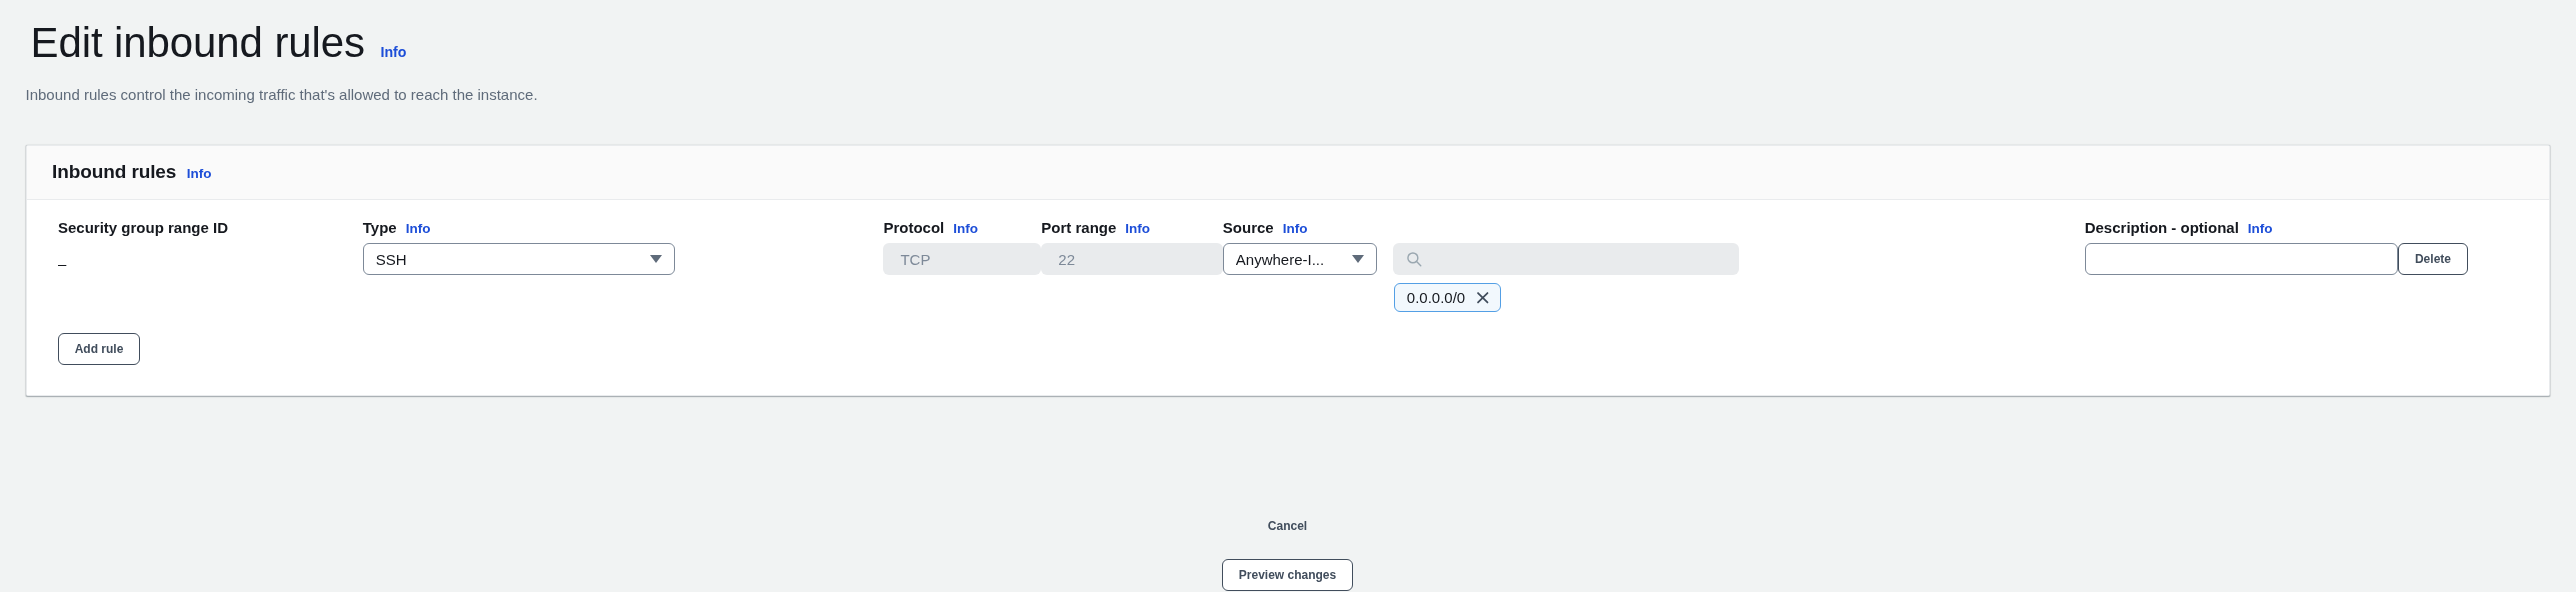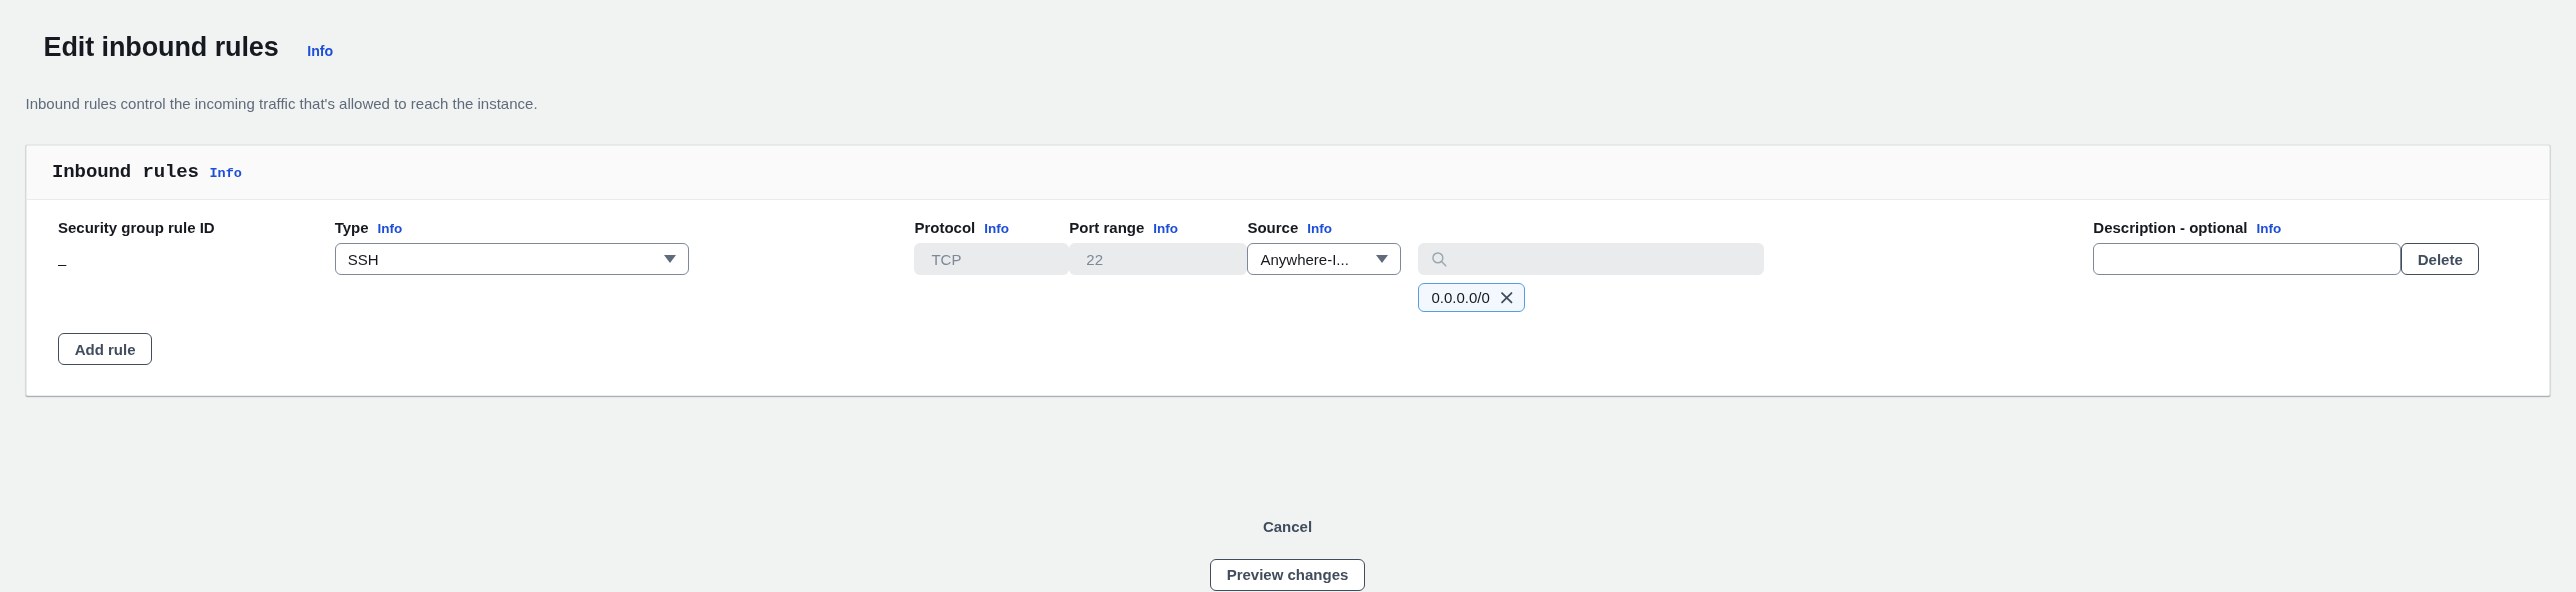--- a/index.html
+++ b/index.html
@@ -9,22 +9,22 @@
     background: #f1f3f3;
     font-family: "Liberation Sans", sans-serif;
     -webkit-font-smoothing: antialiased;
   }
   .page { position: relative; width: 2576px; height: 592px; background: #f1f3f3; overflow: hidden; }
 
   
   .page-header { padding: 13.5px 0 0 25.5px; }
   .title-row { display: flex; align-items: baseline; gap: 10.5px; }
   .page-title {
-    font-size: 27px; font-weight: 700; color: #16191f; letter-spacing: -0.1px;
-    line-height: 1.15; margin: 18px;
+    font-size: 42px; font-weight: 400; color: #16191f; letter-spacing: -0.1px;
+    line-height: 1.15; margin: 5px;
   }
   .info-link {
     color: #1d4ed8; font-size: 14.2px; font-weight: 700; text-decoration: none; cursor: pointer;
   }
   .info-link.sm { font-size: 13.5px; }
   .page-desc {
     margin: 12.7px 0 0 0; font-size: 15px; color: #5f6b7a; font-weight: 400; line-height: 1.4;
   }
 
   
@@ -32,21 +32,21 @@
     position: absolute; left: 25.5px; top: 145px; width: 2524px;
     background: #ffffff;
     border: 0.7px solid #e9ebed;
     border-radius: 1.5px;
     box-shadow: 0 0.7px 1.5px 0 rgba(0,28,36,0.22), 0.7px 0.7px 0.7px 0 rgba(0,28,36,0.08), -0.7px 0.7px 0.7px 0 rgba(0,28,36,0.08);
   }
   .panel-header {
     background: #fafafa;
     border-bottom: 0.7px solid #e9ebed;
     padding: 15px 25.5px 15.7px 25.5px;
-    display: flex; align-items: baseline; gap: 10.5px; font-family: Liberation Mono, monospace;
+    display: flex; align-items: baseline; gap: 10.5px;
   }
   .panel-title { font-size: 19px; font-weight: 700; color: #16191f; letter-spacing: -0.1px; }
 
   .panel-body { background: #ffffff; padding: 0 0 30px 0; }
 
   
   .rules-table { width: 100%; border-collapse: collapse; }
   .rules-table th {
     text-align: left; font-size: 15px; font-weight: 700; color: #16191f;
     padding: 19px 0 7.5px 0; vertical-align: bottom; white-space: nowrap;
@@ -69,21 +69,21 @@
     position: relative; height: 32px; border: 0.7px solid #7d8998; border-radius: 6px;
     background: #ffffff; display: flex; align-items: center; padding: 0 12px;
     font-size: 15px; color: #16191f; cursor: pointer; user-select: none;
   }
   .select .sel-text { flex: 1; overflow: hidden; text-overflow: clip; white-space: nowrap; }
   .caret {
     width: 0; height: 0; margin-left: 6px;
     border-left: 6.7px solid transparent; border-right: 6.7px solid transparent;
     border-top: 8.2px solid #5f6b7a;
   }
-  .select-type { width: 354px; }
+  .select-type { width: 312px; }
   .select-src  { width: 154px; }
 
   .input-disabled {
     height: 32px; border: 0.7px solid transparent; border-radius: 6px;
     background: #e9ebed; display: flex; align-items: center; padding: 0 16px;
     font-size: 15px; color: #7d8998; width: 100%;
   }
   .input-text {
     height: 32px; border: 0.7px solid #7d8998; border-radius: 6px;
     background: #ffffff; padding: 0 12px; font-size: 15px; color: #16191f;
@@ -103,21 +103,21 @@
   .token {
     display: inline-flex; align-items: center; gap: 10.5px;
     background: #f2f8fd; border: 0.7px solid #539fe5; border-radius: 6px;
     padding: 4.5px 10.5px 5.2px 12px; font-size: 15px; color: #16191f;
   }
   .token-x { width: 13.5px; height: 13.5px; display: block; cursor: pointer; }
 
   
   .btn {
     display: inline-flex; align-items: center; justify-content: center;
-    height: 32px; padding: 0 15.7px; border-radius: 6px; font-size: 15px;
+    height: 32px; padding: 0 15.7px; border-radius: 6px; font-size: 12px;
     font-weight: 700; cursor: pointer; white-space: nowrap;
     font-family: "Liberation Sans", sans-serif;
   }
   .btn-normal { border: 1.5px solid #414d5c; background: #ffffff; color: #414d5c; }
   .btn-primary { border: 1.5px solid #e07941; background: #ef4444; color: #ffffff; }
   .btn-link { border: none; background: transparent; color: #414d5c; padding: 0 10.5px; }
 
   .add-rule-wrap { padding: 15px 0 0 31.5px; }
 
   
@@ -145,21 +145,21 @@
       <span class="panel-title">Inbound rules</span>
       <a class="info-link sm">Info</a>
     </div>
 
     <div class="panel-body">
       <table class="rules-table">
         <thead>
           <tr>
             <th class="col-sgid">
               <div class="th-inner">
-                <span>Security group rule ID</span>
+                <span>Security group range ID</span>
               </div>
             </th>
             <th class="col-type">
               <div class="th-inner">
                 <span>Type</span>
                 <a class="info-link sm">Info</a>
               </div>
             </th>
             <th class="col-proto">
               <div class="th-inner">

